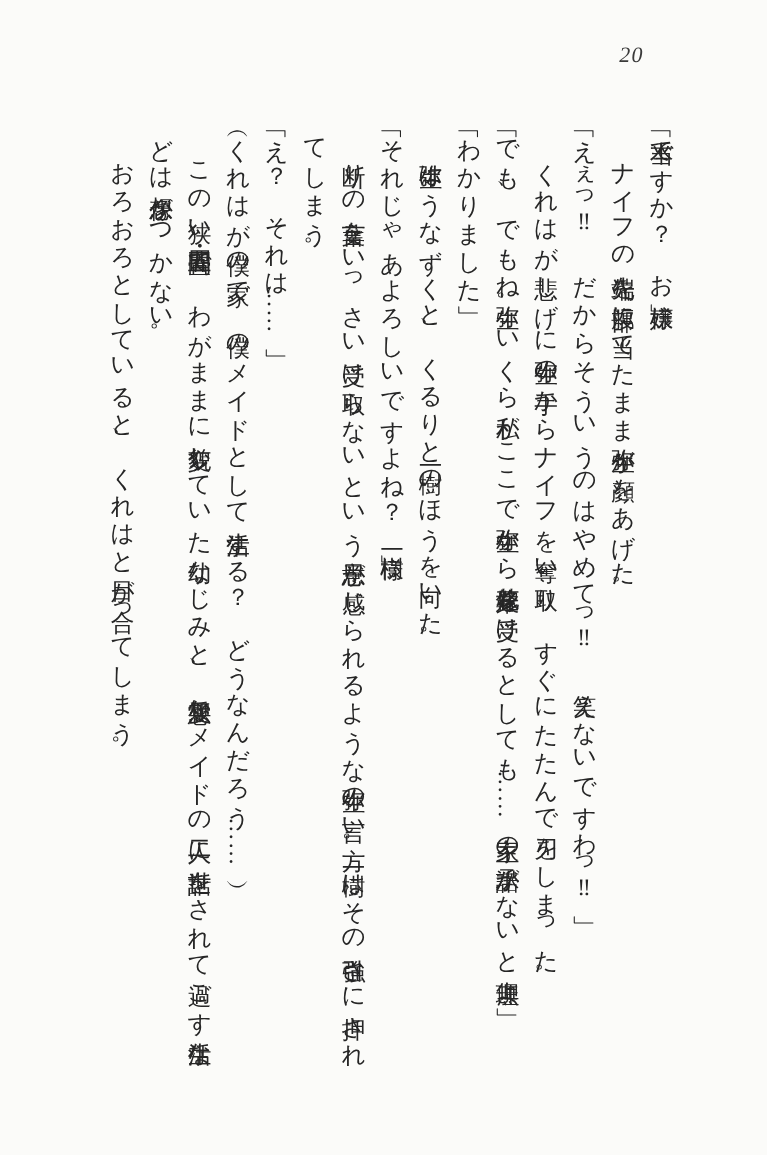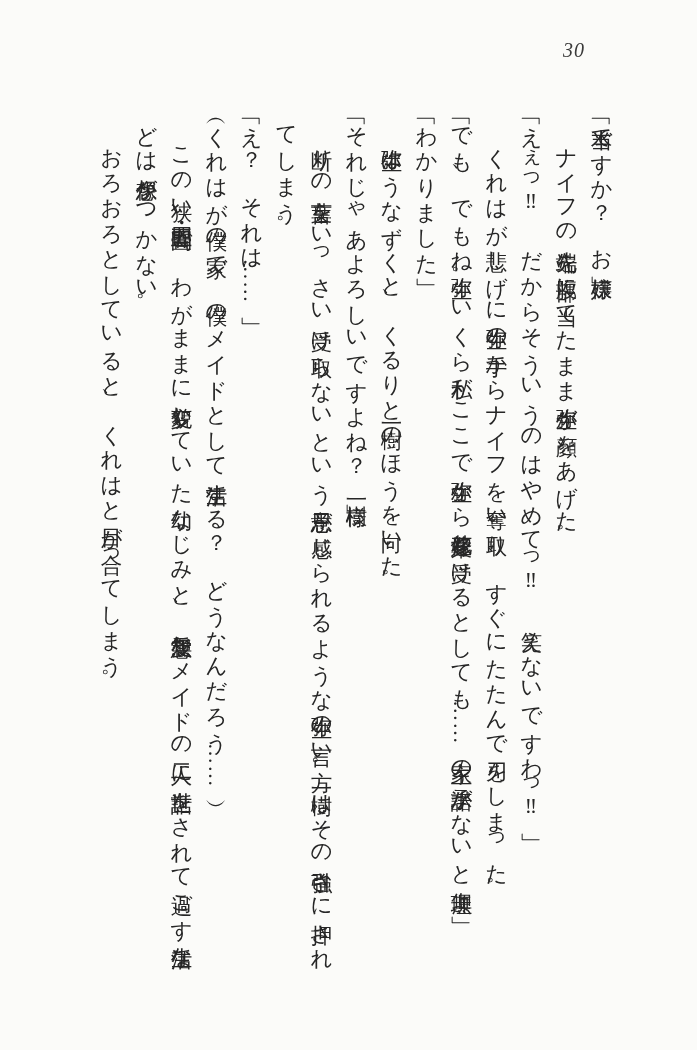--- a/index.html
+++ b/index.html
@@ -51,21 +51,21 @@
   }
   .text-block p.indent {
     text-indent: 22px;
   }
 </style>
 </head>
 <body>
 
 <div class="page">
 
-  <div class="page-number">30</div>
+  <div class="page-number">20</div>
 
   <div class="text-block">
     <p>「本当ですか？　お嬢様」</p>
     <p class="indent">ナイフの先端を腹部に当てたまま弥生が顔をあげた。</p>
     <p>「えぇっ‼　だからそういうのはやめてっ‼　笑えないですわっ‼」</p>
     <p class="indent">くれはが悲しげに弥生の手からナイフを奪い取り、すぐにたたんで刃をしまった。</p>
     <p>「でも、でもね弥生。いくら私がここで弥生から花嫁修業を受けるとしても……家主の承諾がないと無理よ」</p>
     <p>「わかりました」</p>
     <p class="indent">弥生はうなずくと、くるりと一樹のほうを向いた。</p>
     <p>「それじゃあよろしいですよね？　一樹様」</p>

